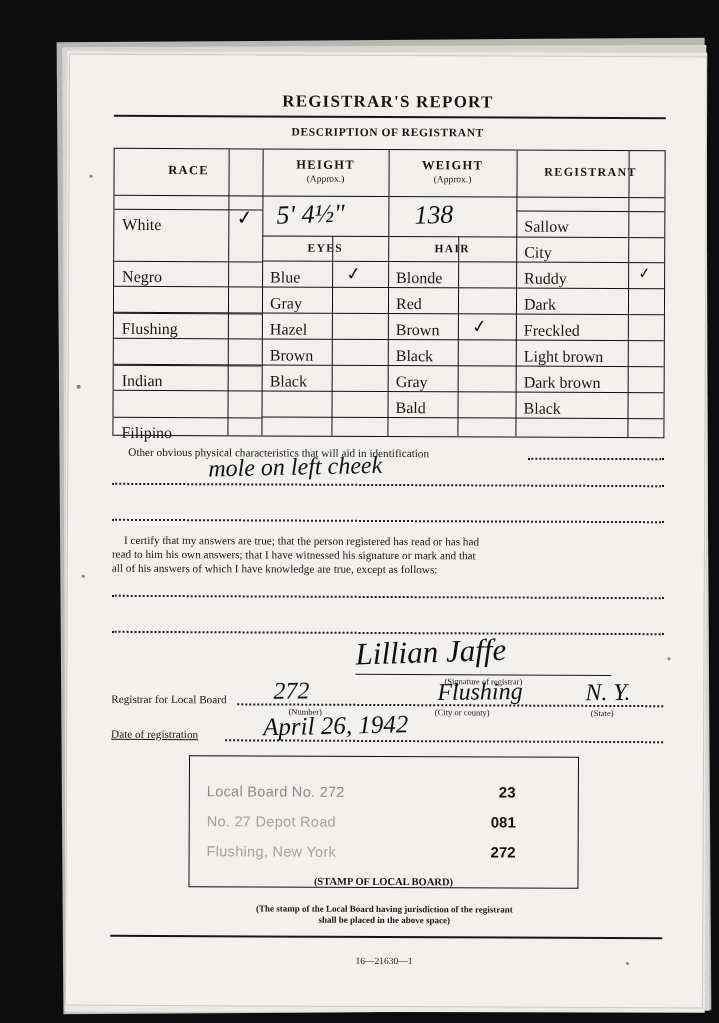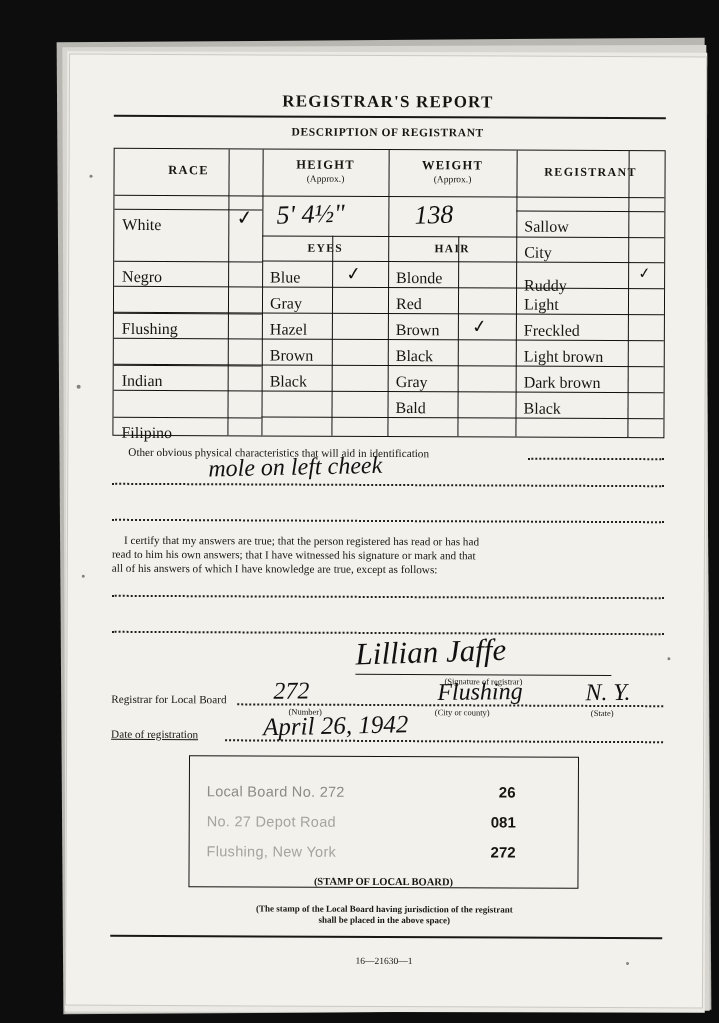--- a/index.html
+++ b/index.html
@@ -276,22 +276,22 @@
         <div class="cell lbl" style="left:282px;top:119px;">Blonde</div>
         <div class="cell lbl" style="left:282px;top:145px;">Red</div>
         <div class="cell lbl" style="left:282px;top:171px;">Brown</div>
         <div class="cell lbl" style="left:282px;top:197px;">Black</div>
         <div class="cell lbl" style="left:282px;top:223px;">Gray</div>
         <div class="cell lbl" style="left:282px;top:249px;">Bald</div>
         <div class="ck" style="left:358px;top:165px;">✓</div>
 
         <div class="cell lbl" style="left:410px;top:67px;">Sallow</div>
         <div class="cell lbl" style="left:410px;top:93px;">City</div>
-        <div class="cell lbl" style="left:410px;top:126px;">Ruddy</div>
-        <div class="cell lbl" style="left:410px;top:145px;">Light</div>
+        <div class="cell lbl" style="left:410px;top:119px;">Ruddy</div>
+        <div class="cell lbl" style="left:410px;top:145px;">Dark</div>
         <div class="cell lbl" style="left:410px;top:171px;">Freckled</div>
         <div class="cell lbl" style="left:410px;top:197px;">Light brown</div>
         <div class="cell lbl" style="left:410px;top:223px;">Dark brown</div>
         <div class="cell lbl" style="left:410px;top:249px;">Black</div>
         <div class="ck" style="left:524px;top:113px;font-size:15px;">✓</div>
 
         <div class="h" style="top:60px;left:402px;right:0;width:auto;"></div>
       </div>
 
       <div class="txt" style="left:60px;top:390px;width:470px;">Other obvious physical characteristics that will aid in identification</div>
@@ -321,21 +321,21 @@
       <div class="cell" style="position:absolute;left:490px;top:651px;width:90px;text-align:center;font-size:8.5px;">(State)</div>
 
       <div class="txt" style="left:44px;top:672px;text-decoration:underline;">Date of registration</div>
       <div class="dots" style="left:158px;top:684px;width:438px;"></div>
       <div class="hw" style="left:196px;top:656px;font-size:25px;transform:rotate(-1.5deg);">April 26, 1942</div>
 
       <div class="stamp"></div>
       <div class="stamp-line fade1" style="left:140px;top:728px;">Local Board No. 272</div>
       <div class="stamp-line fade2" style="left:140px;top:758px;">No. 27 Depot Road</div>
       <div class="stamp-line fade2" style="left:140px;top:788px;">Flushing, New York</div>
-      <div class="stamp-num" style="left:432px;top:727px;">26</div>
+      <div class="stamp-num" style="left:432px;top:727px;">23</div>
       <div class="stamp-num" style="left:424px;top:757px;">081</div>
       <div class="stamp-num" style="left:424px;top:787px;">272</div>
       <div class="caption" style="left:122px;top:820px;width:390px;">(STAMP OF LOCAL BOARD)</div>
 
       <div class="footnote" style="left:0;top:848px;">(The stamp of the Local Board having jurisdiction of the registrant</div>
       <div class="footnote" style="left:0;top:859px;">shall be placed in the above space)</div>
 
       <div class="rule" style="left:44px;top:880px;width:552px;height:2px;"></div>
       <div class="formcode" style="left:0;top:900px;">16—21630—1</div>
 

